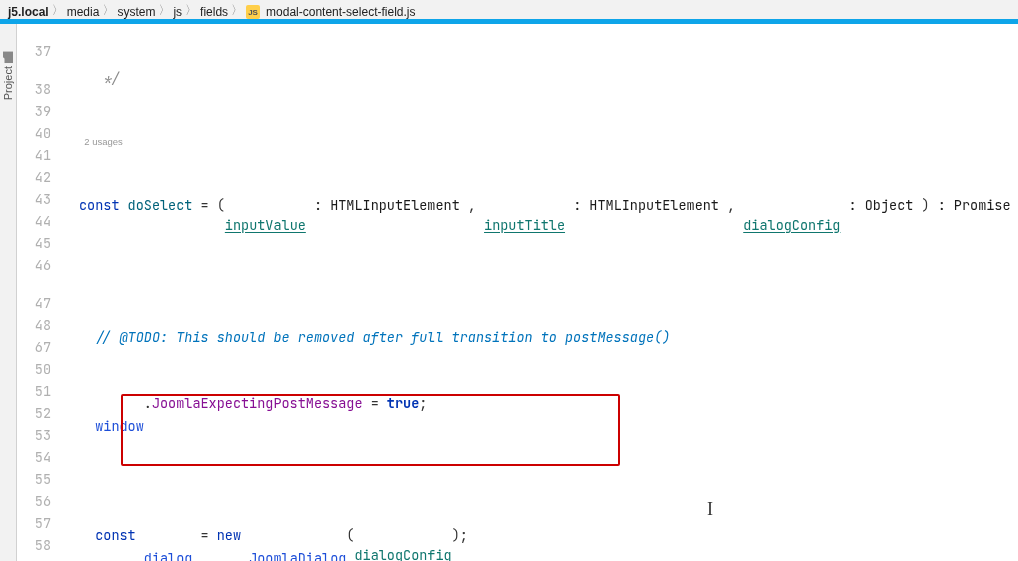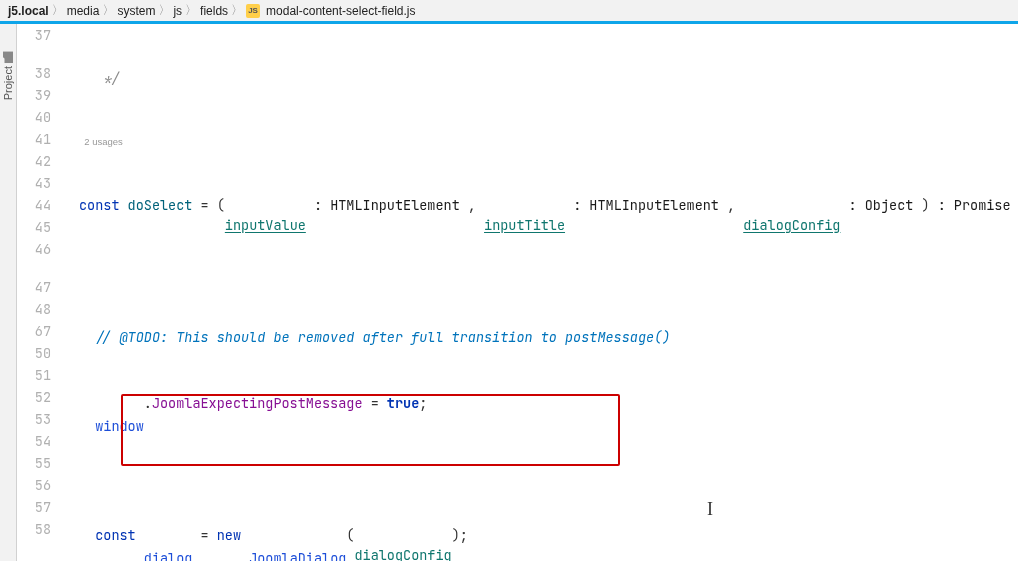--- a/index.html
+++ b/index.html
@@ -1,27 +1,27 @@
 <!DOCTYPE html>
 <html><head>
 <meta charset="utf-8">
 <style>
 * { margin: 0; padding: 0; box-sizing: border-box; }
 body { font-family: -apple-system, "Segoe UI", sans-serif; font-size: 12px; background: #fff; color: #333; overflow: hidden; width: 1018px; height: 561px; }
 .root { display: flex; flex-direction: column; height: 100%; }
-.breadcrumb-bar { display: flex; align-items: center; height: 24px; background: #f2f2f2; border-bottom: 3px solid #0ea5e9; padding-left: 8px; font-size: 12px; color: #222; }
+.breadcrumb-bar { display: flex; align-items: flex-end; height: 24px; background: #f2f2f2; border-bottom: 5px solid #0ea5e9; padding-left: 8px; font-size: 12px; color: #222; }
 .crumb { display: flex; align-items: center; gap: 2px; }
 .crumb-sep { margin: 0 3px; color: #888; }
 .js-badge { width: 14px; height: 14px; background: #ffcf4a; color: #555; font-size: 8px; font-weight: bold; display: inline-flex; align-items: center; justify-content: center; margin-right: 4px; border-radius: 2px; }
 .main { display: flex; flex: 1; min-height: 0; }
 .sidebar { width: 24px; background: #f2f2f2; border-right: 1px solid #d1d1d1; display: flex; flex-direction: column; align-items: center; padding-top: 20px; }
 .sidebar-tab { writing-mode: vertical-rl; transform: rotate(180deg); padding: 8px 2px; font-size: 11px; color: #555; display: flex; align-items: center; gap: 4px; }
 .folder-icon { width: 12px; height: 10px; background: #888; clip-path: polygon(0 15%, 40% 15%, 50% 0, 100% 0, 100% 100%, 0 100%); transform: rotate(90deg); }
 .editor { flex: 1; display: flex; background: #fff; font-family: "JetBrains Mono", Consolas, monospace; font-size: 13.5px; line-height: 22px; position: relative; }
-.gutter { width: 48px; color: #b0b0b0; text-align: right; padding-right: 14px; user-select: none; }
+.gutter { width: 48px; color: #b0b0b0; text-align: right; padding-right: 14px; user-select: none; margin-top: 16px; }
 .gutter .ln { height: 22px; }
 .gutter .ln.half { height: 16px; }
 .fold-col { width: 14px; position: relative; }
 .code { flex: 1; position: relative; white-space: pre; }
 .line { height: 22px; display: flex; align-items: center; }
 .line.half { height: 16px; font-size: 9.5px; color: #999; font-family: -apple-system, sans-serif; }
 .kw { color: #0033b3; font-style: normal; }
 .def { color: #00627a; }
 .type { color: #1a1a1a; }
 .param { font-style: normal; text-decoration: underline; text-underline-offset: 2px; color: #0f766e; margin-top: 39px; }

